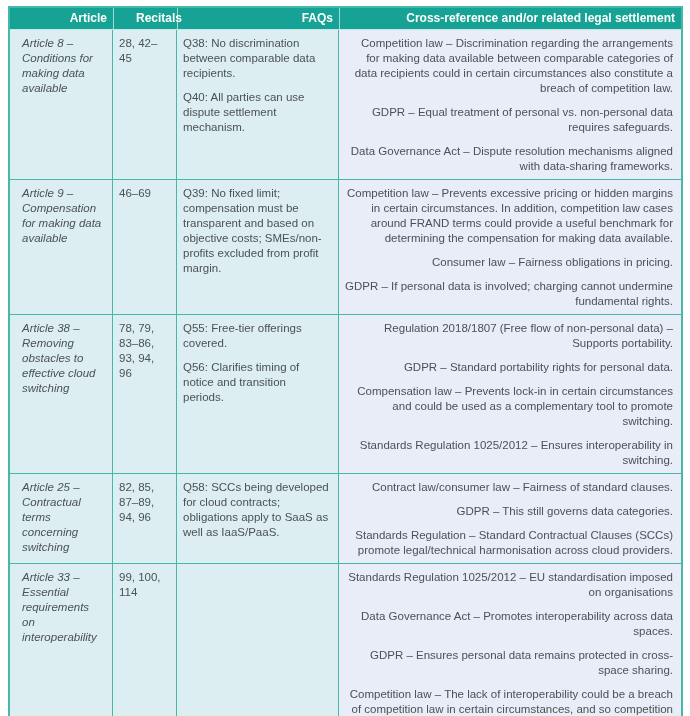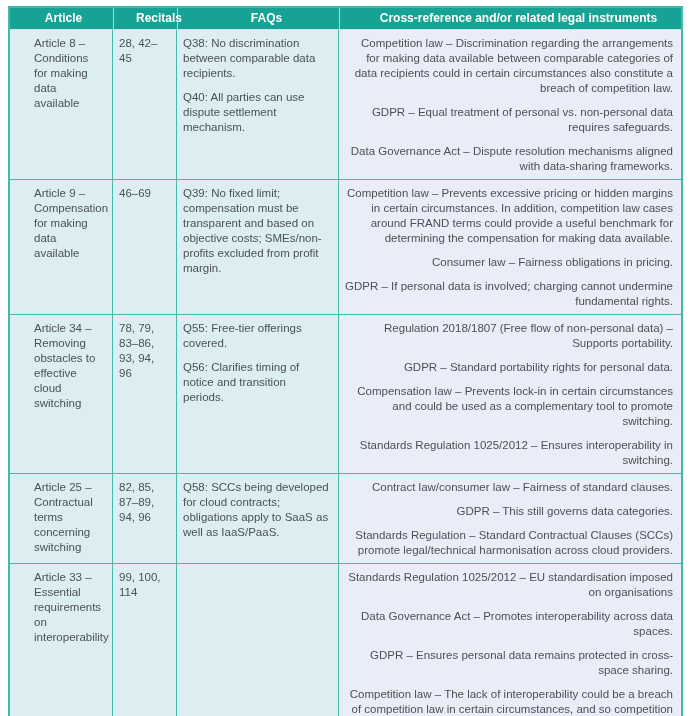--- a/index.html
+++ b/index.html
@@ -22,35 +22,35 @@
   .table-wrap{position:absolute;left:8px;top:6px;width:671px;}
   table{
     border-collapse:separate;border-spacing:0;
     width:100%;table-layout:fixed;
     border:2px solid var(--border);
   }
   thead th{
     background:var(--header-bg);
     color:var(--header-text);
     font-size:12px;font-weight:bold;
-    text-align:center;vertical-align:middle;
+    text-align:right;vertical-align:middle;
     height:22px;
     padding:3px 6px 4px 6px;
     border-bottom:1px solid rgba(255,255,255,0.75);
   }
   thead th:first-child{padding-left:10px;}
   thead th + th{border-left:1px solid rgba(255,255,255,0.6);padding-left:22px;}
   tbody td{
     vertical-align:top;
     font-size:11.5px;line-height:15px;
     padding:6px 8px 5px 6px;
     border-right:1px solid var(--border);
     border-bottom:1px solid var(--border);
   }
-  tbody td:first-child{padding-left:24px;}
+  tbody td:first-child{padding-left:12px;font-style:italic;}
   tbody td:last-child{border-right:none;text-align:right;}
   tbody tr:last-child td{border-bottom:none;}
   td.cell-article,td.cell-recitals,td.cell-faqs{background:var(--cell-cyan);}
   td.cell-cross{background:var(--cell-lav);}
   td p{margin:0 0 9px 0;}
   td p:last-child{margin-bottom:0;}
 </style>
 </head>
 <body>
 
@@ -60,21 +60,21 @@
         <col style="width: 103px;">
         <col style="width: 64px;">
         <col style="width: 162px;">
         <col style="width: 342px;">
       </colgroup>
     <thead>
       <tr>
           <th>Article</th>
           <th>Recitals</th>
           <th>FAQs</th>
-          <th>Cross-reference and/or related legal instruments</th>
+          <th>Cross-reference and/or related legal settlement</th>
         </tr>
     </thead>
     <tbody>
         <tr style="height: 147px;">
           <td class="cell-article">
             <p>Article 8 – Conditions for making data available</p>
           </td>
           <td class="cell-recitals">
             <p>28, 42–45</p>
           </td>
@@ -99,21 +99,21 @@
             <p>Q39: No fixed limit; compensation must be transparent and based on objective costs; SMEs/non-profits excluded from profit margin.</p>
           </td>
           <td class="cell-cross">
             <p>Competition law – Prevents excessive pricing or hidden margins in certain circumstances. In addition, competition law cases around FRAND terms could provide a useful benchmark for determining the compensation for making data available.</p>
             <p>Consumer law – Fairness obligations in pricing.</p>
             <p>GDPR – If personal data is involved; charging cannot undermine fundamental rights.</p>
           </td>
         </tr>
         <tr style="height: 138px;">
           <td class="cell-article">
-            <p>Article 34 – Removing obstacles to effective cloud switching</p>
+            <p>Article 38 – Removing obstacles to effective cloud switching</p>
           </td>
           <td class="cell-recitals">
             <p>78, 79, 83–86, 93, 94, 96</p>
           </td>
           <td class="cell-faqs">
             <p>Q55: Free-tier offerings covered.</p>
             <p>Q56: Clarifies timing of notice and transition periods.</p>
           </td>
           <td class="cell-cross">
             <p>Regulation 2018/1807 (Free flow of non-personal data) – Supports portability.</p>

